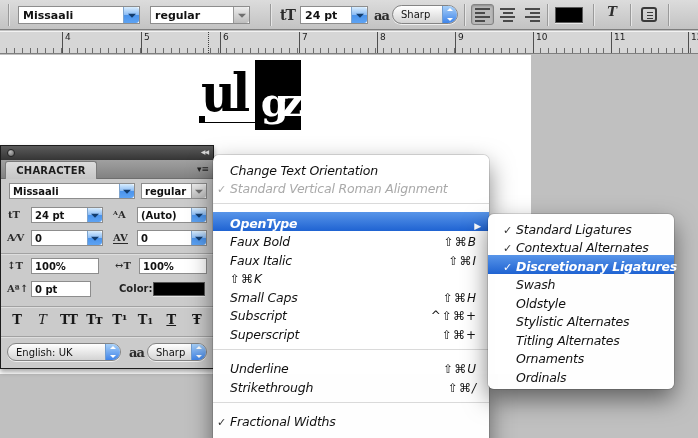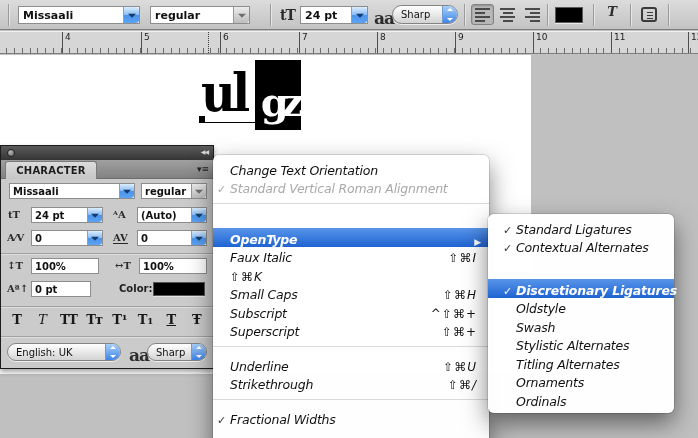--- a/index.html
+++ b/index.html
@@ -33,21 +33,21 @@
     border-left:1px solid #7da4cf; border-radius:0 3px 3px 0;
   }
   .ddbtn::after {
     content:""; position:absolute; left:50%; top:50%; transform:translate(-50%,-30%);
     border:4px solid transparent; border-top-color:#123c6e; border-bottom:none;
   }
   .ddbtn.gray { background:linear-gradient(#ececec,#bdbdbd); border-left:1px solid #979797; }
   .ddbtn.gray::after { border-top-color:#6f6f6f; }
   .tb-icon { position:absolute; color:#2c2c2c; font-weight:bold; }
   .icon-tT { font-family:"DejaVu Serif",serif; font-size:14px; letter-spacing:-1px; }
-  .icon-aa { font-family:"DejaVu Serif",serif; font-size:17px; letter-spacing:-1px; }
+  .icon-aa { font-family:"DejaVu Serif",serif; font-size:13px; letter-spacing:-1px; }
   .popup {
     position:absolute; height:19px; border:1px solid #848484; border-radius:10px;
     background:linear-gradient(#ffffff,#d3d3d3); display:flex; align-items:center;
     overflow:hidden; box-shadow:0 1px 0 rgba(255,255,255,.7);
   }
   .popup .plabel { flex:1; font-size:10px; color:#111; padding-left:8px; white-space:nowrap; }
   .stepper {
     width:15px; height:100%; flex:none; position:relative;
     background:linear-gradient(#a8d0f8,#3f84e9); border-left:1px solid #6f9cd0;
   }
@@ -142,21 +142,21 @@
     padding:4px 0;
   }
   #main-menu { left:213px; top:155px; width:276px; height:300px; }
   #sub-menu  { left:488px; top:214px; width:186px; }
   .mi { height:18.5px; display:flex; align-items:flex-end; font-size:12.5px; color:#111; letter-spacing:-.2px; white-space:nowrap;font-style:italic; }
   .mi .chk { width:17px; text-align:center; font-size:11px; flex:none; color:#333; }
   #sub-menu .mi { padding-left:11px; }
   .mi .lbl { flex:1; }
   .mi .sc { margin-right:12px; font-size:12px; color:#111; letter-spacing:1px; }
   .mi .arr { margin-right:8px; font-size:9px; color:#222; }
-  .mi.sel { background:linear-gradient(#5895e9,#1f63d2); color:#fff;margin-top:24px; }
+  .mi.sel { background:linear-gradient(#5895e9,#1f63d2); color:#fff; }
   .mi.sel .chk,.mi.sel .sc,.mi.sel .arr { color:#fff; }
   .mi.sel .lbl { font-weight:bold; }
   .mi.dis, .mi.dis .chk { color:#a9a9a9; }
   .msep { height:1px; background:#dadada; margin:7px 0 8px; }
 </style>
 </head>
 <body>
 
 <div class="toolbar">
   <div class="tb-sep" style="left:8px"></div>
@@ -335,20 +335,25 @@
       <span class="lbl">Standard Vertical Roman Alignment</span>
     </div>
     <div class="msep"></div>
     <div class="mi sel">
       <span class="chk"></span>
       <span class="lbl">OpenType</span>
       <span class="arr">▶</span>
     </div>
     <div class="mi">
       <span class="chk"></span>
+      <span class="lbl">Faux Bold</span>
+      <span class="sc">⇧⌘B</span>
+    </div>
+    <div class="mi">
+      <span class="chk"></span>
       <span class="lbl">Faux Italic</span>
       <span class="sc">⇧⌘I</span>
     </div>
     <div class="mi">
       <span class="chk"></span>
       <span class="sc">⇧⌘K</span>
     </div>
     <div class="mi">
       <span class="chk"></span>
       <span class="lbl">Small Caps</span>
@@ -389,28 +394,28 @@
     <div class="mi">
       <span class="chk">✓</span>
       <span class="lbl">Contextual Alternates</span>
     </div>
     <div class="mi sel">
       <span class="chk">✓</span>
       <span class="lbl">Discretionary Ligatures</span>
     </div>
     <div class="mi">
       <span class="chk"></span>
+      <span class="lbl">Swash</span>
+    </div>
+    <div class="mi">
+      <span class="chk"></span>
       <span class="lbl">Oldstyle</span>
     </div>
     <div class="mi">
       <span class="chk"></span>
-      <span class="lbl">Swash</span>
-    </div>
-    <div class="mi">
-      <span class="chk"></span>
       <span class="lbl">Stylistic Alternates</span>
     </div>
     <div class="mi">
       <span class="chk"></span>
       <span class="lbl">Titling Alternates</span>
     </div>
     <div class="mi">
       <span class="chk"></span>
       <span class="lbl">Ornaments</span>
     </div>

